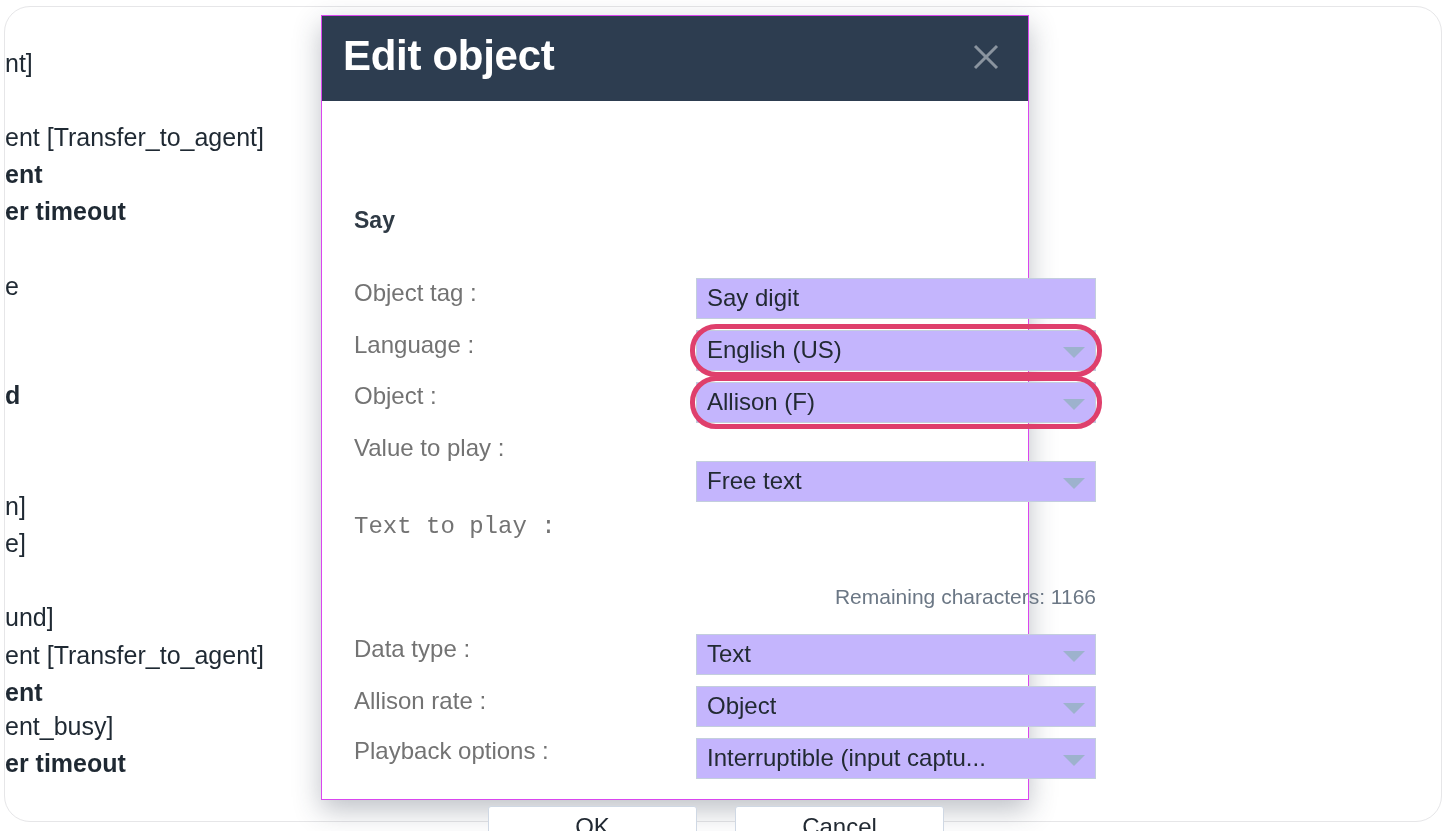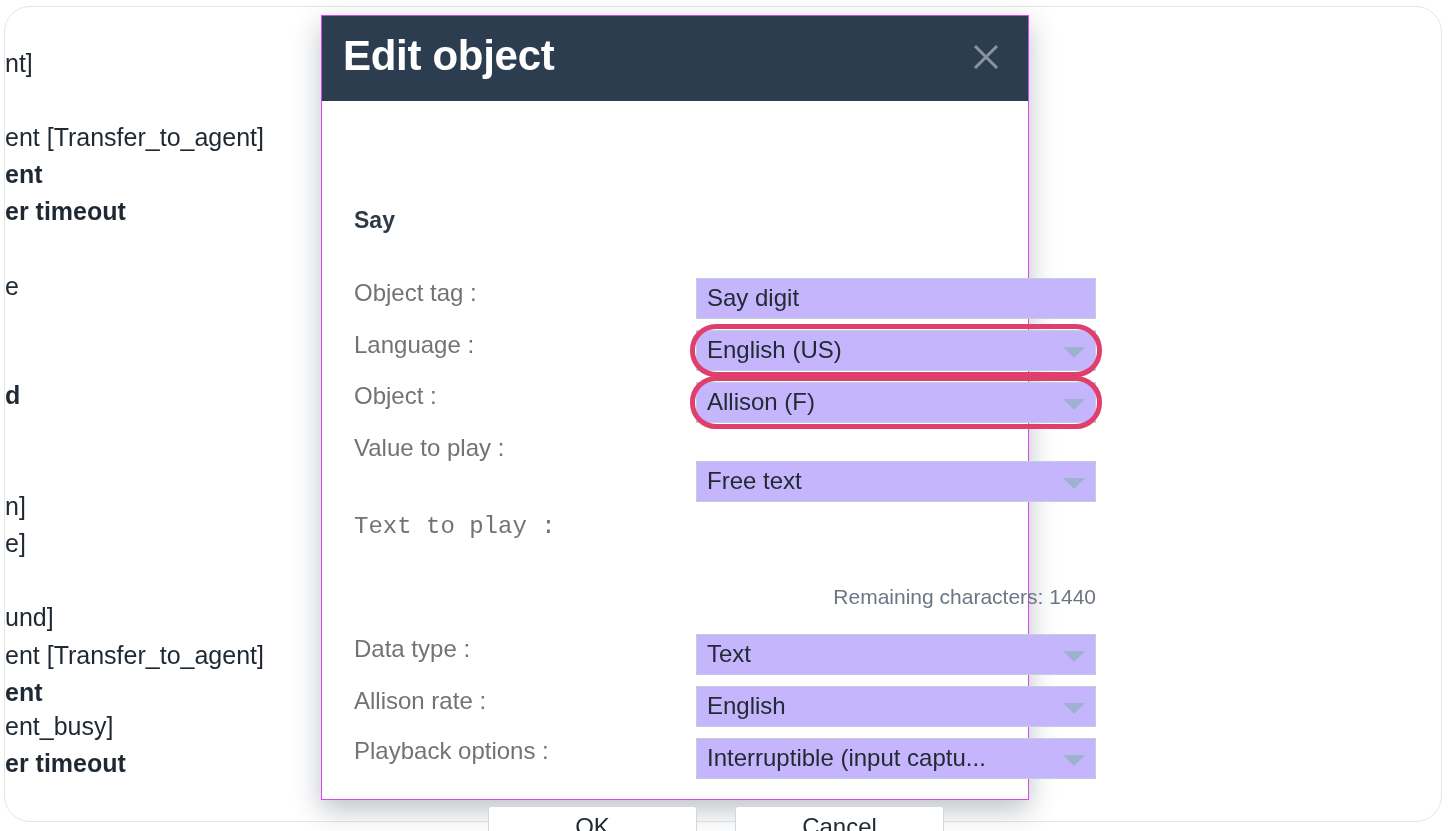--- a/index.html
+++ b/index.html
@@ -280,31 +280,31 @@
           <div class="caret"></div>
         </div>
         <div class="field-label" style="top: 412px; font-family: Liberation Mono, monospace;">Text to play :</div>
         <div class="field-label" style="top: 534px;">Data type :</div>
         <div class="control" style="top: 533px;">
           <div class="value">Text</div>
           <div class="caret"></div>
         </div>
         <div class="field-label" style="top: 586px;">Allison rate :</div>
         <div class="control" style="top: 585px;">
-          <div class="value">English</div>
+          <div class="value">Object</div>
           <div class="caret"></div>
         </div>
         <div class="field-label" style="top: 636px;">Playback options :</div>
         <div class="control" style="top: 637px;">
           <div class="value">Interruptible (input captu...</div>
           <div class="caret"></div>
         </div>
       </div>
 
-    <div id="remaining-chars">Remaining characters: 1440</div>
+    <div id="remaining-chars">Remaining characters: 1166</div>
 
     <div class="dlg-button" id="ok-button">
       <span>OK</span>
     </div>
     <div class="dlg-button" id="cancel-button">
       <span>Cancel</span>
     </div>
   </div>
 </div>
 

